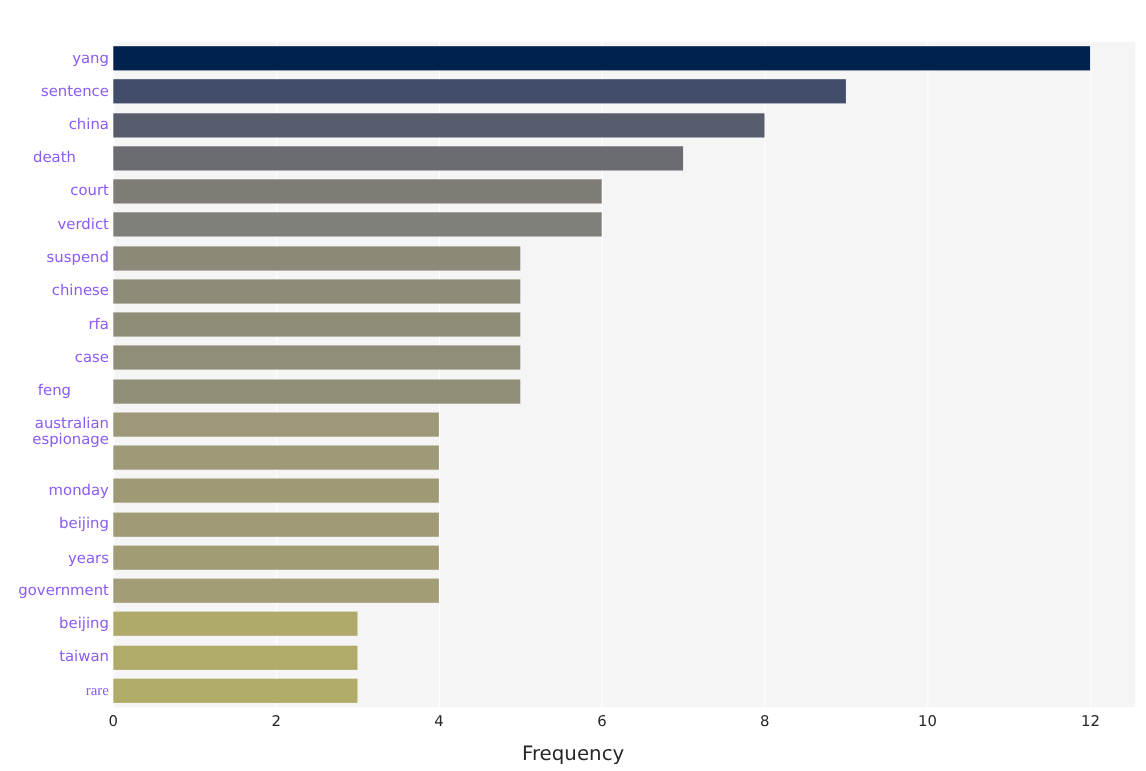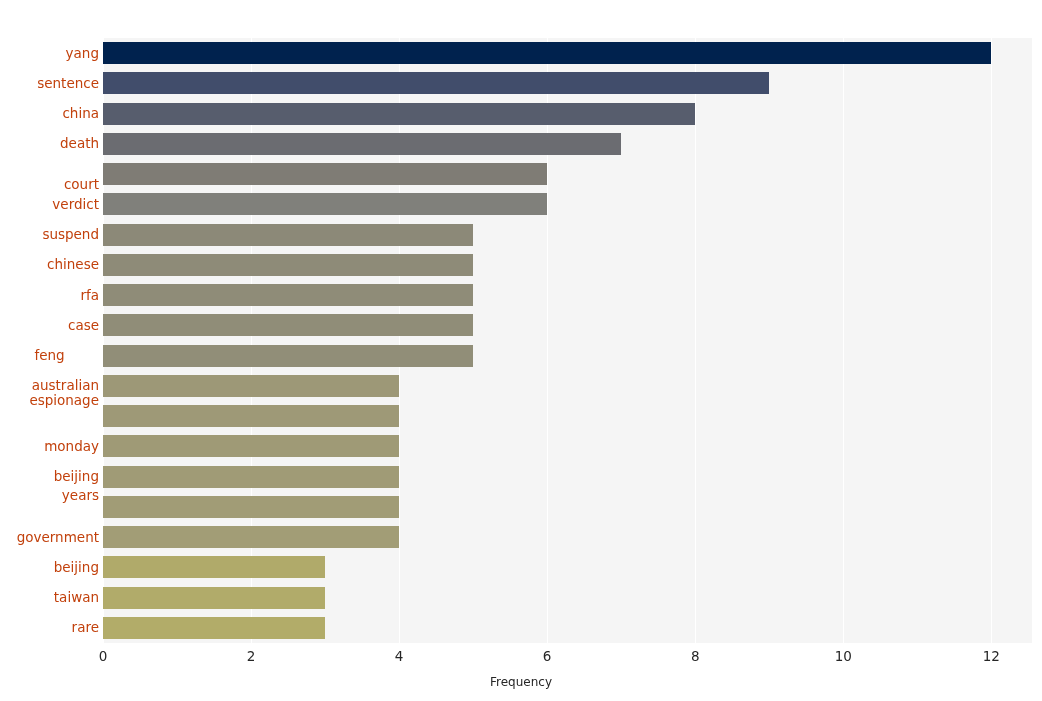--- a/index.html
+++ b/index.html
@@ -79,21 +79,21 @@
     top: 38px;
     width: 99px;
     height: 605px;
   }
   .y-tick-label {
     position: absolute;
     right: 0;
     width: 99px;
     text-align: right;
     font-size: 13.5px;
-    color: #c2410c;
+    color: #8b5cf6;
     line-height: 1;
     white-space: nowrap;
   }
 
   
   #x-axis-labels {
     position: absolute;
     left: 0;
     top: 650px;
     width: 1042px;
@@ -108,21 +108,21 @@
     line-height: 1;
     white-space: nowrap;
   }
 
   #x-axis-title {
     position: absolute;
     left: 0;
     top: 675px;
     width: 1042px;
     text-align: center;
-    font-size: 12px;
+    font-size: 18px;
     color: #262626;
   }
 </style>
 </head>
 <body>
 
 <div id="figure">
 
 
   <div id="plot-area">
@@ -196,37 +196,37 @@
         <div class="bar-row" style="top: 578.875px; height: 22px;">
           <div class="bar" title="rare: 3" style="width: 222.072px; background: rgb(178, 172, 105);"></div>
         </div>
       </div>
   </div>
 
   <div id="y-axis-labels">
       <div class="y-tick-label" style="top: 8.625px;">yang</div>
       <div class="y-tick-label" style="top: 38.875px;">sentence</div>
       <div class="y-tick-label" style="top: 69.125px; margin-left: 25px;">china</div>
-      <div class="y-tick-label" style="top: 99.375px;">death</div>
-      <div class="y-tick-label" style="top: 140px;">court</div>
+      <div class="y-tick-label" style="top: 99.375px; text-align: center;">death</div>
+      <div class="y-tick-label" style="top: 129px;">court</div>
       <div class="y-tick-label" style="top: 159.875px;">verdict</div>
       <div class="y-tick-label" style="top: 190.125px;">suspend</div>
       <div class="y-tick-label" style="top: 220.375px;">chinese</div>
       <div class="y-tick-label" style="top: 250.625px;">rfa</div>
       <div class="y-tick-label" style="top: 280.875px;">case</div>
       <div class="y-tick-label" style="top: 311.125px; text-align: center;">feng</div>
       <div class="y-tick-label" style="top: 341.375px;">australian</div>
       <div class="y-tick-label" style="top: 356px;">espionage</div>
       <div class="y-tick-label" style="top: 401.875px;">monday</div>
       <div class="y-tick-label" style="top: 432.125px;">beijing</div>
-      <div class="y-tick-label" style="top: 451px;">years</div>
+      <div class="y-tick-label" style="top: 464px;">years</div>
       <div class="y-tick-label" style="top: 492.625px;">government</div>
       <div class="y-tick-label" style="top: 522.875px;">beijing</div>
       <div class="y-tick-label" style="top: 553.125px;">taiwan</div>
-      <div class="y-tick-label" style="top: 583.375px;">rare</div>
+      <div class="y-tick-label" style="top: 583.375px; font-family: Liberation Serif, serif;">rare</div>
     </div>
   <div id="x-axis-labels">
       <div class="x-tick-label" style="left: 103px;">0</div>
       <div class="x-tick-label" style="left: 251.048px;">2</div>
       <div class="x-tick-label" style="left: 399.096px;">4</div>
       <div class="x-tick-label" style="left: 547.143px;">6</div>
       <div class="x-tick-label" style="left: 695.191px;">8</div>
       <div class="x-tick-label" style="left: 843.239px;">10</div>
       <div class="x-tick-label" style="left: 991.287px;">12</div>
     </div>

